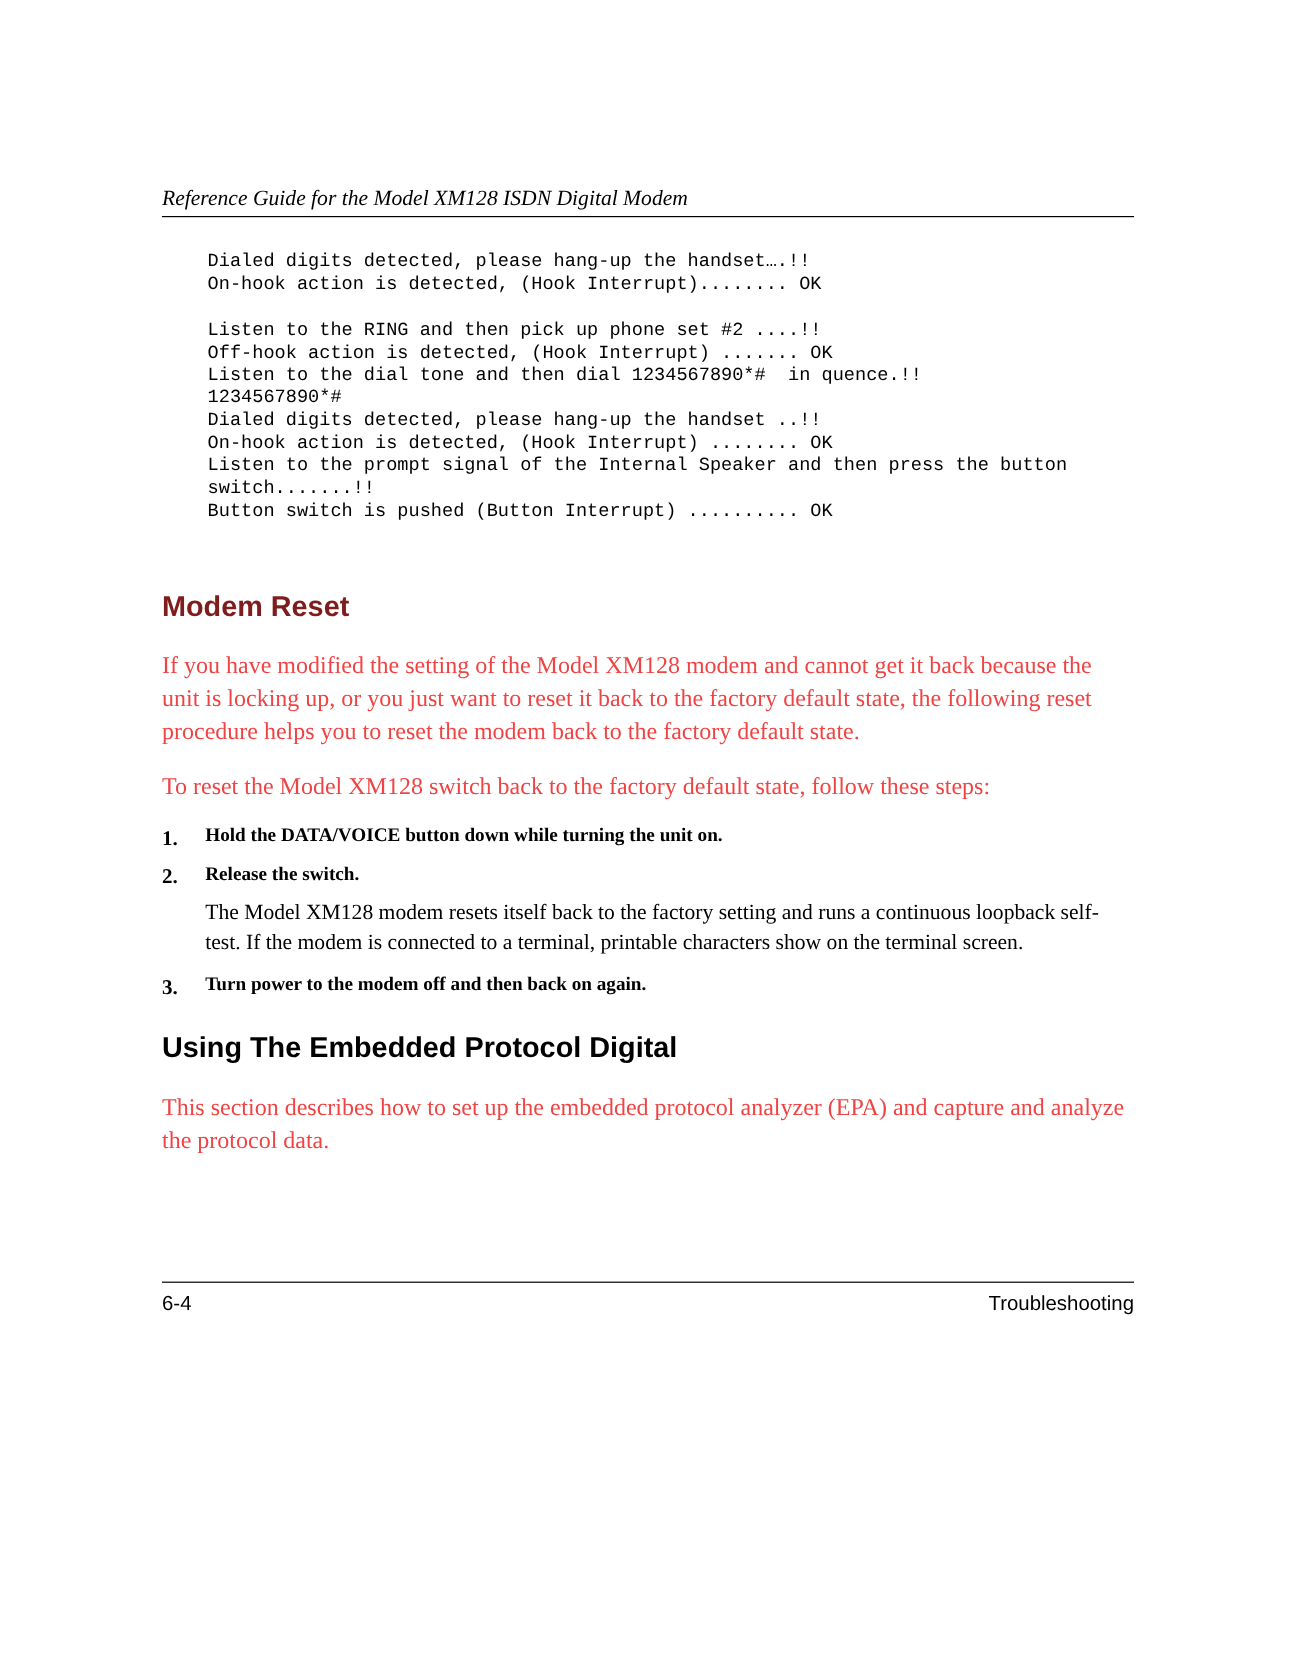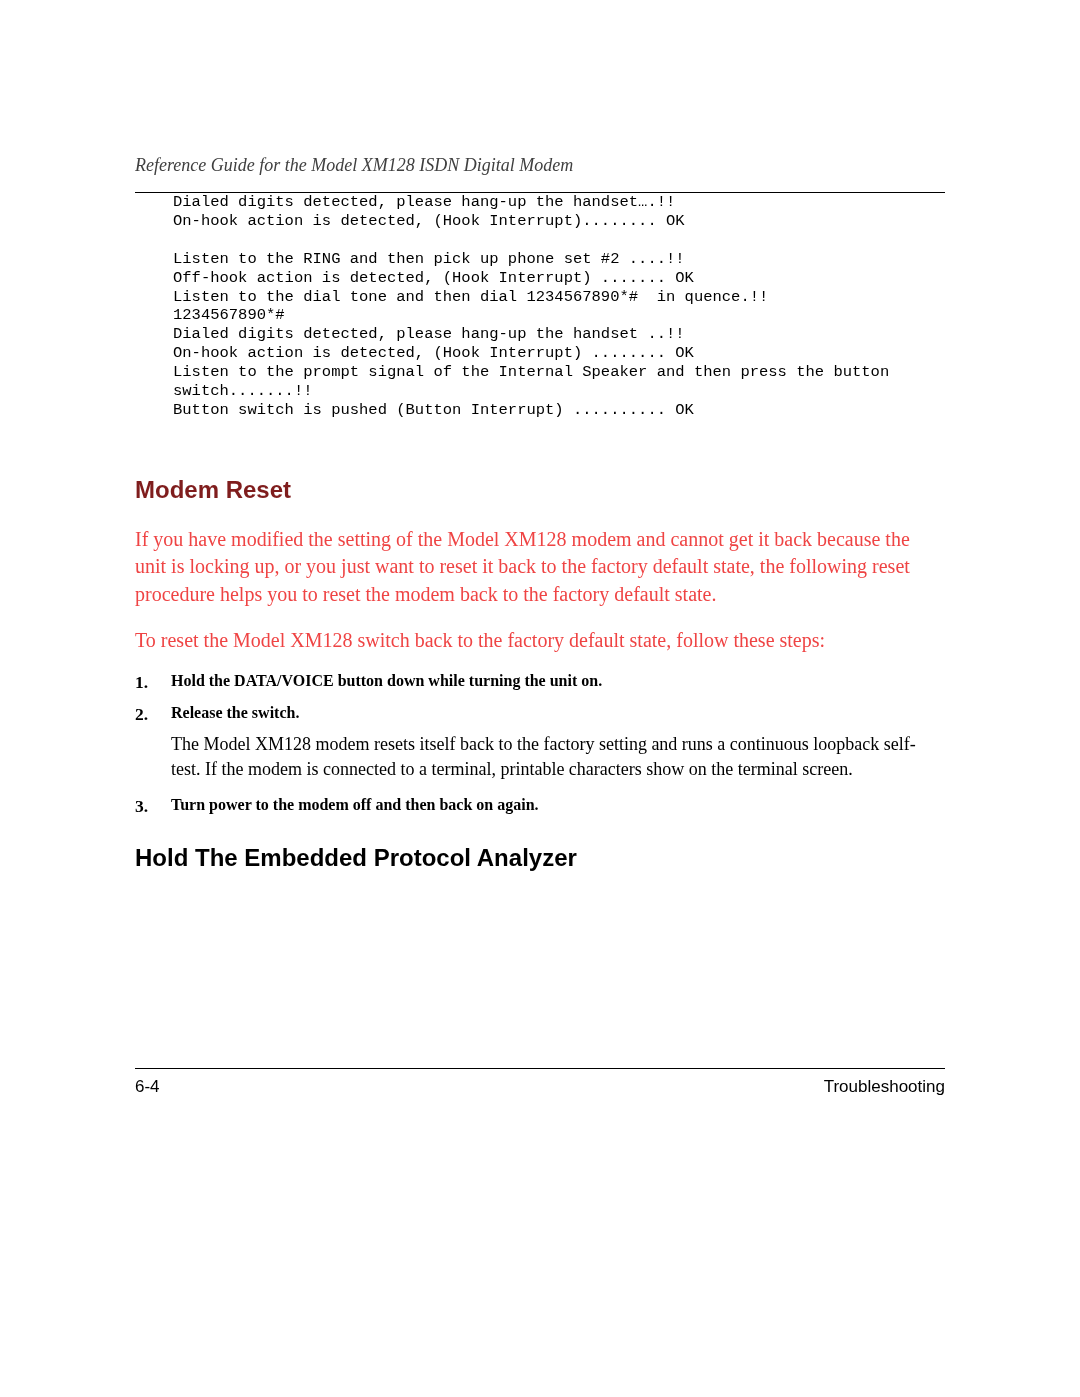--- a/index.html
+++ b/index.html
@@ -13,23 +13,24 @@
       background: #fff;
       font-family: Georgia, 'Times New Roman', serif;
       position: relative;
     }
     .page {
       padding: 155px 135px 0 135px;
     }
     .header-title {
       font-style: italic;
       font-size: 18px;
-      color: #404040;
-      padding-bottom: 16px;
+      color: #000000;
+      padding-bottom: 4px;
       border-bottom: 1.5px solid #000;
+      margin-bottom: 28px;
     }
     .terminal-output {
       font-family: 'Courier New', Courier, monospace;
       font-size: 15.5px;
       line-height: 1.22;
       white-space: pre;
       margin-left: 38px;
       color: #000;
       margin-bottom: 56px;
     }
@@ -126,20 +127,21 @@
     </li>
     <li class="list-item">
       <span class="list-bold">Release the switch.</span>
       <div class="list-detail">The Model XM128 modem resets itself back to the factory setting and runs a continuous loopback self-test. If the modem is connected to a terminal, printable characters show on the terminal screen.</div>
     </li>
     <li class="list-item">
       <span class="list-bold">Turn power to the modem off and then back on again.</span>
     </li>
   </ol>
 
-  <h2 class="heading-2">Hold The Embedded Protocol Analyzer</h2>
+  <h2 class="heading-2">Using The Embedded Protocol Digital</h2>
 
+  <p class="body-para">This section describes how to set up the embedded protocol analyzer (EPA) and capture and analyze the protocol data.</p>
 </div>
 
 <div class="footer">
   <span>6-4</span>
   <span>Troubleshooting</span>
 </div>
 
 </body></html>

